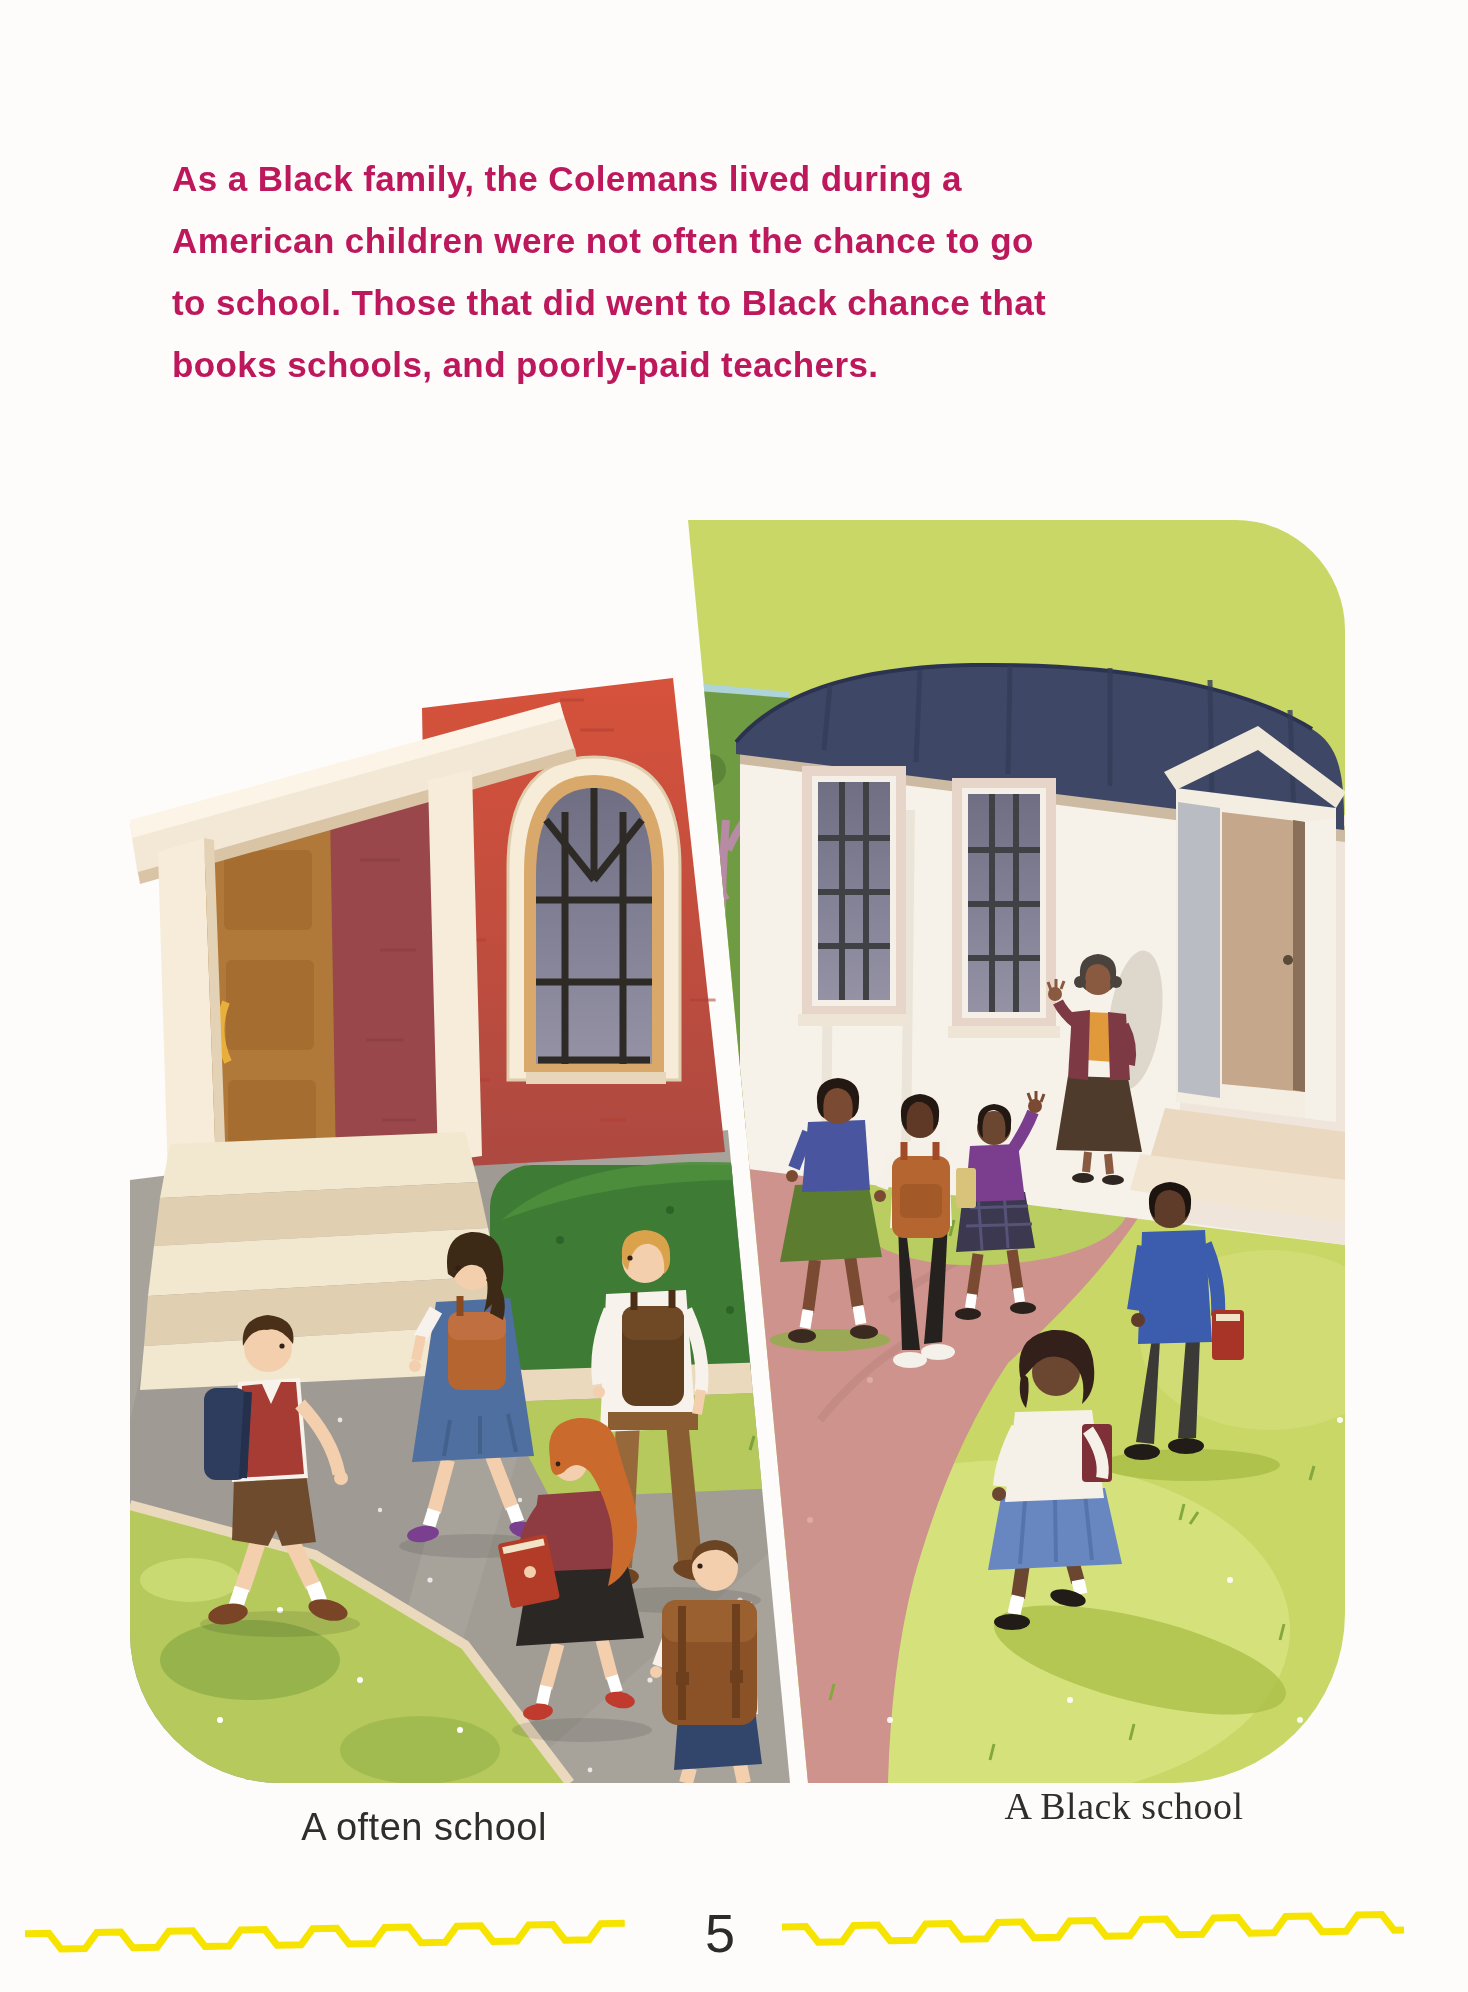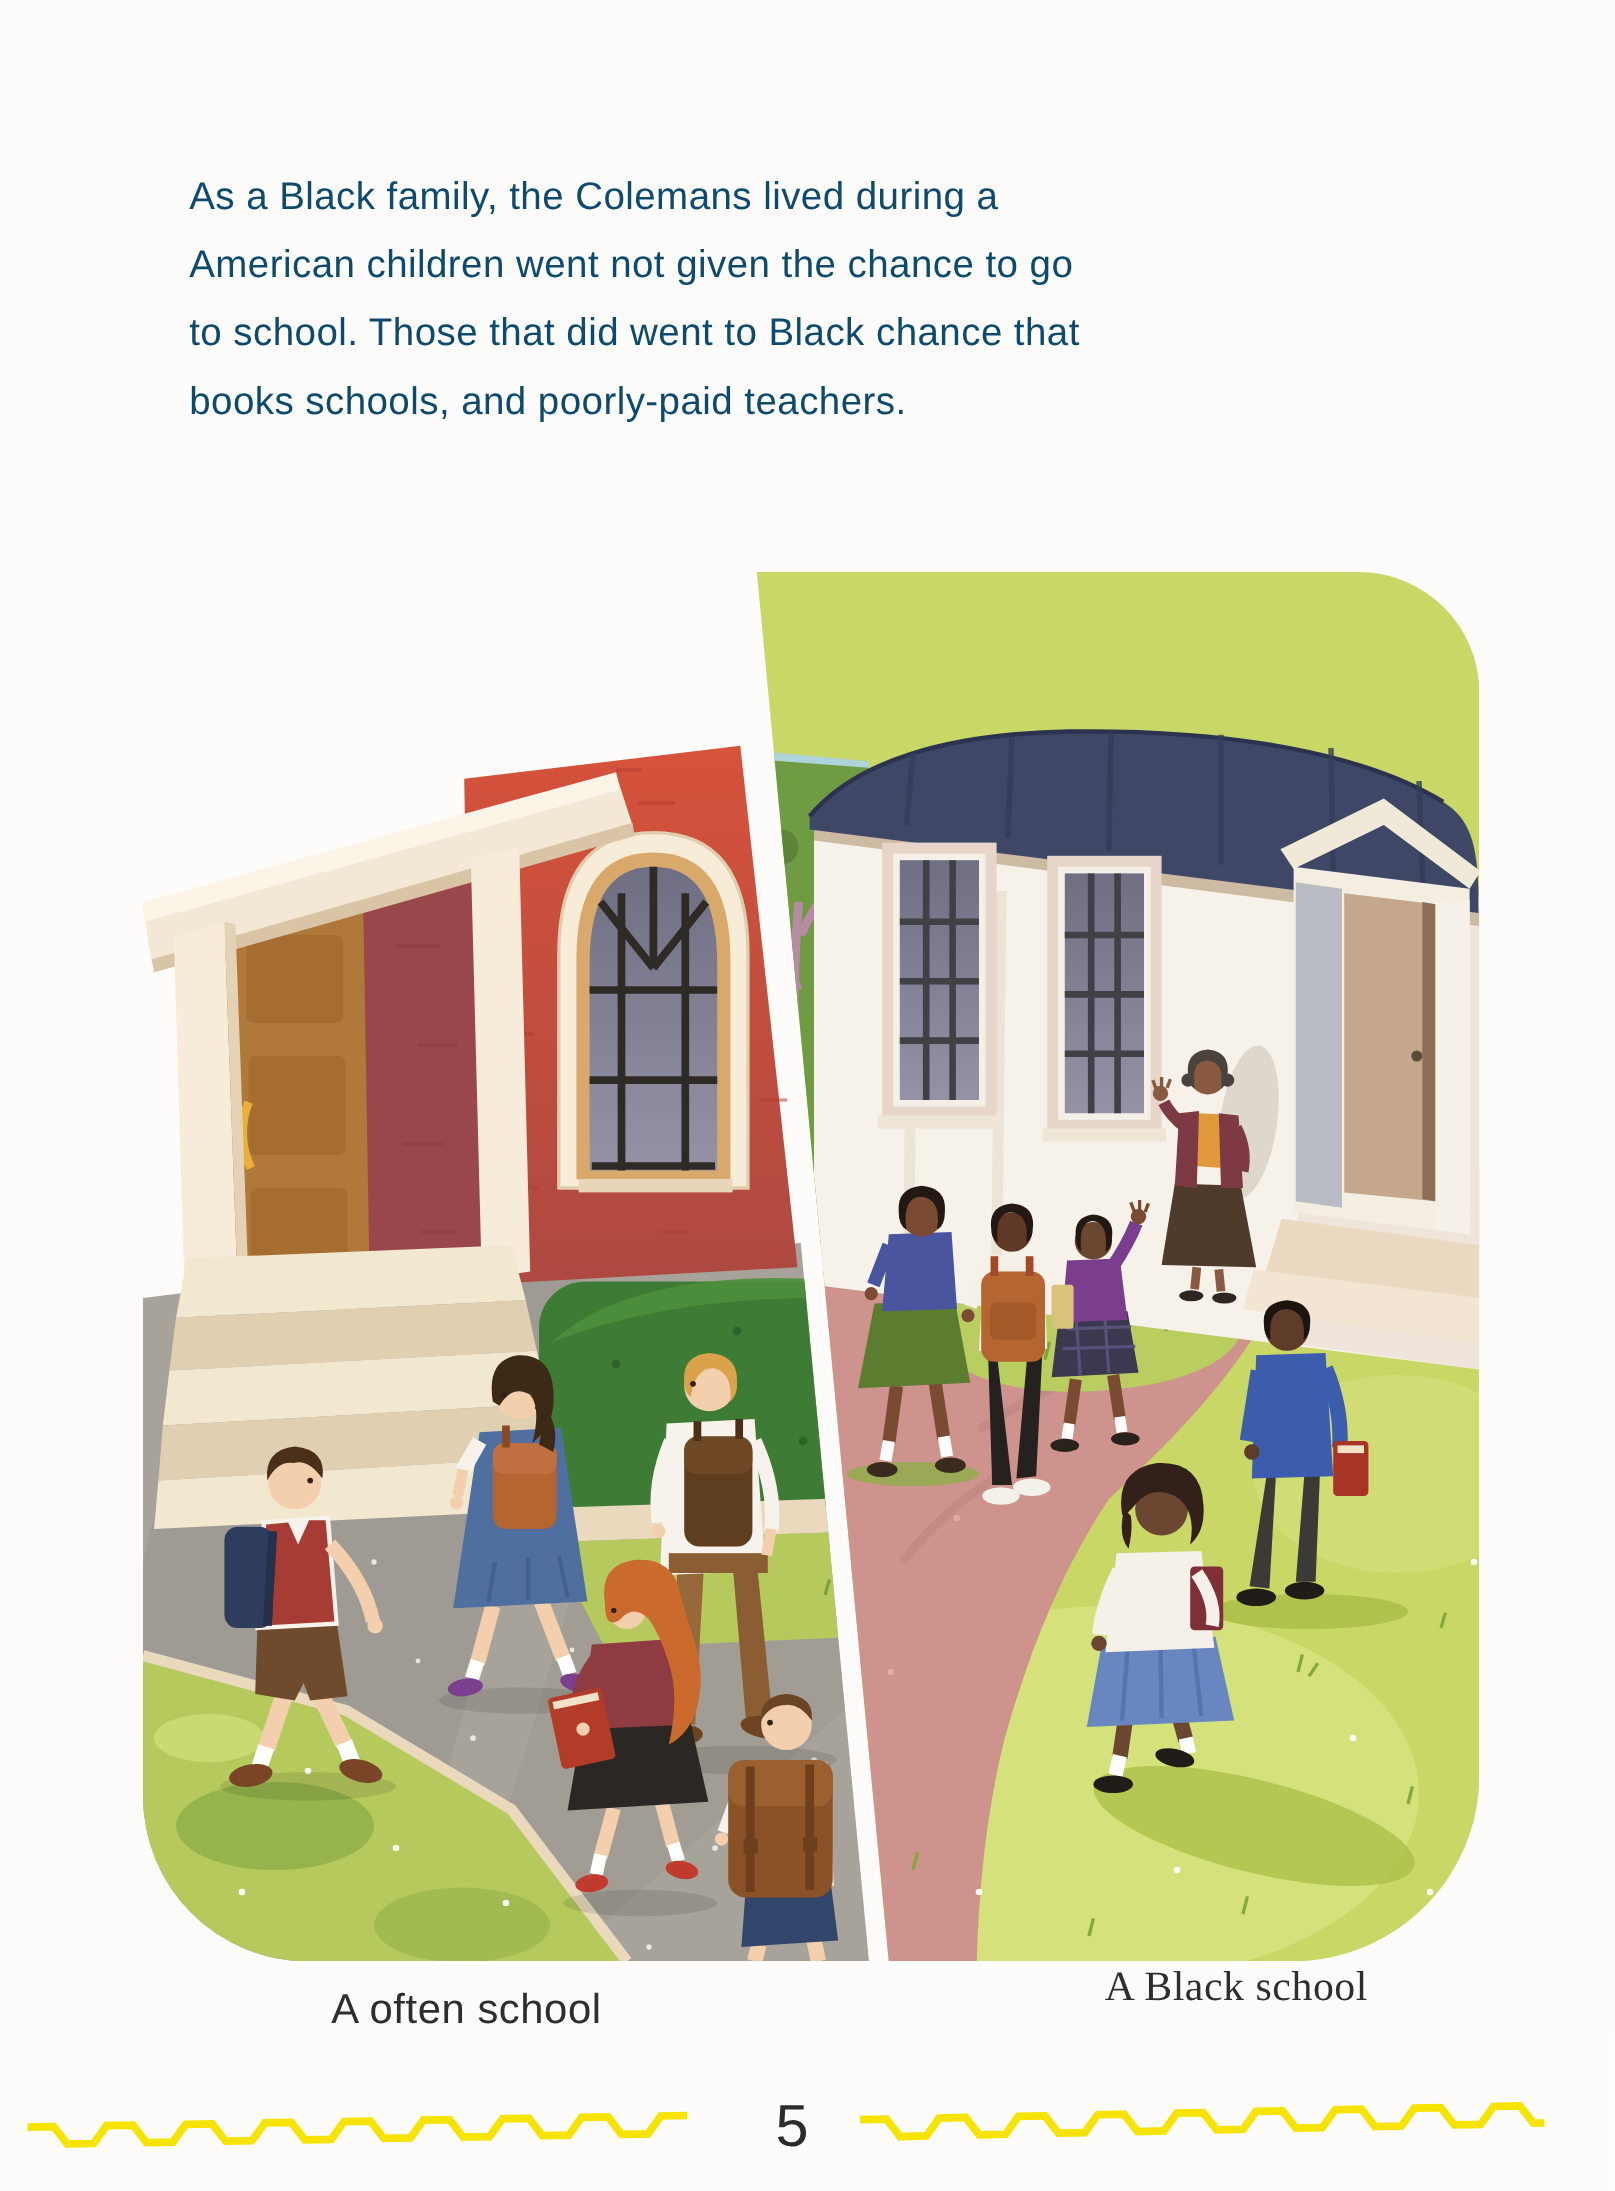--- a/index.html
+++ b/index.html
@@ -3,21 +3,21 @@
 <meta charset="utf-8">
 <style>
   html,body{margin:0;padding:0;background:#ffffff;}
   #page{
     position:relative;width:1468px;height:1992px;background:#fdfcfa;
     font-family:"Liberation Sans",sans-serif;overflow:hidden;
   }
   
   #para{
     position:absolute;left:172px;top:148px;width:900px;
-    font-size:35px;line-height:62px;font-weight:400;color:#0c4a6e;
+    font-size:35px;line-height:62px;font-weight:700;color:#be185d;
     letter-spacing:.4px;
   }
   #para .line{white-space:nowrap;}
   
   #illus{
     position:absolute;left:130px;top:520px;width:1215px;height:1263px;
     border-radius:110px 110px 170px 150px;overflow:hidden;background:#fdfcfa;
   }
   #illus svg{display:block;width:100%;height:100%;}
   
@@ -36,21 +36,21 @@
   #zig-left{left:25px;top:1916px;width:650px;transform:rotate(-1deg);}
   #zig-right{left:782px;top:1908px;width:670px;transform:rotate(-1.2deg);}
 </style>
 </head>
 <body>
 
 <div id="page">
 
   <div id="para">
     <div class="line">As a Black family, the Colemans lived during a</div>
-    <div class="line">American children went not given the chance to go</div>
+    <div class="line">American children were not often the chance to go</div>
     <div class="line">to school. Those that did went to Black chance that</div>
     <div class="line">books schools, and poorly-paid teachers.</div>
   </div>
 
   <div id="illus">
   <svg viewBox="0 0 1215 1263">
     <defs>
       <linearGradient id="redGrad" x1="0" y1="0" x2="0" y2="1">
         <stop offset="0" stop-color="#d6523b"></stop>
             <stop offset="1" stop-color="#ad4941"></stop>

